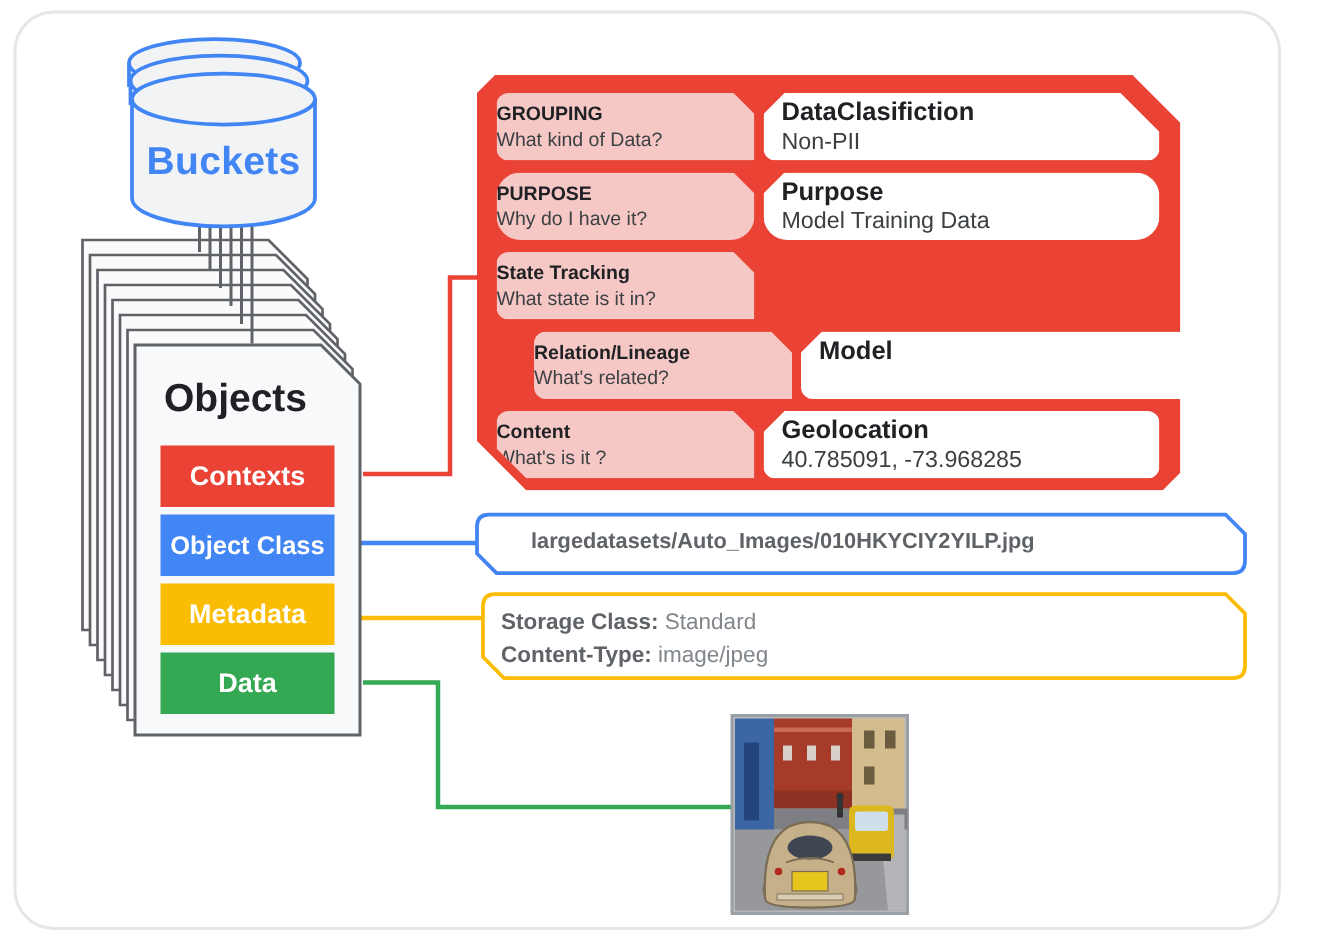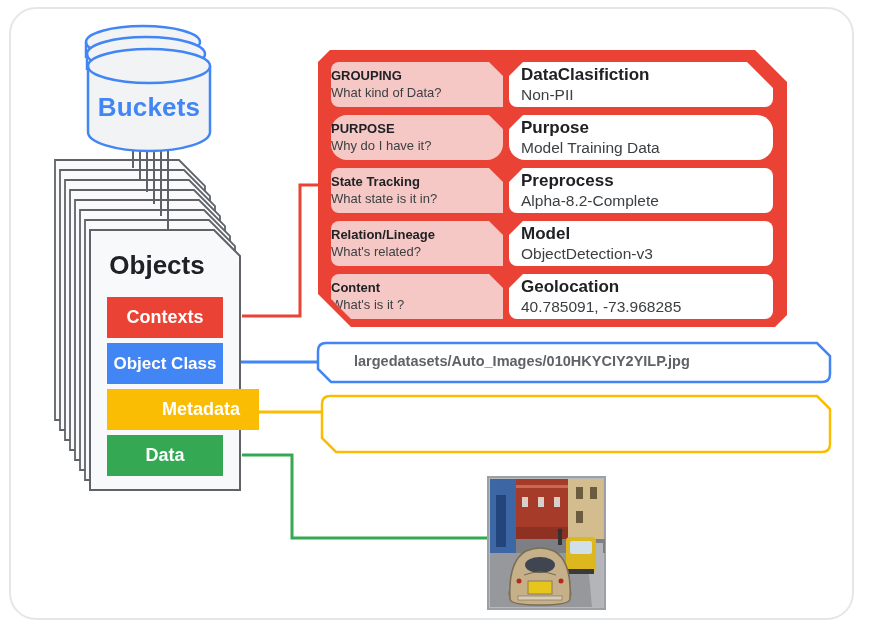--- a/index.html
+++ b/index.html
@@ -18,21 +18,21 @@
     position:absolute;left:90px;top:250px;width:134px;text-align:center;z-index:3;
     font-size:26px;font-weight:bold;color:#202124;
   }
   .obj-bar{
     position:absolute;left:107px;width:116px;height:41px;z-index:3;
     display:flex;align-items:center;justify-content:center;
     color:#ffffff;font-size:18px;font-weight:bold;
   }
   .bar-contexts{top:297px;background:#EA4335;}
   .bar-objectname{top:343px;background:#4285F4;font-size:17px;}
-  .bar-metadata{top:389px;background:#FBBC04;padding-left:36px;}
+  .bar-metadata{top:389px;background:#FBBC04;}
   .bar-data{top:435px;background:#34A853;}
 
   
   .panel-bg{
     position:absolute;left:318px;top:50px;width:469px;height:277px;background:#EA4335;z-index:1;
     clip-path:polygon(12px 0, calc(100% - 32px) 0, 100% 32px, 100% calc(100% - 12px),
                       calc(100% - 12px) 100%, 33px 100%, 0 calc(100% - 33px), 0 12px);
   }
   .row-tag{
     position:absolute;left:331px;width:172px;height:45px;background:#F5C8C6;z-index:2;
@@ -51,21 +51,21 @@
     padding:2px 0 0 12px;box-sizing:border-box;
     border-radius:0 8px 8px 8px;
     clip-path:polygon(14px 0, 100% 0, 100% 100%, 0 100%, 0 14px);
   }
   .row-val.first{
     border-radius:0 0 8px 8px;
     clip-path:polygon(14px 0, calc(100% - 26px) 0, 100% 26px, 100% 100%, 0 100%, 0 14px);
   }
   .row-val .v1{font-size:17px;font-weight:bold;color:#202124;line-height:1.25;}
   .row-val .v2{font-size:15.5px;color:#3c4043;line-height:1.25;}
-  .ry0{top:62px;} .ry1{top:115px;border-radius:16px;} .ry2{top:168px;} .ry3{top:221px;} .ry4{top:274px;}
+  .ry0{top:62px;} .ry1{top:115px;border-radius:16px;} .ry2{top:168px;} .ry3{top:221px;margin-left:25px;} .ry4{top:274px;}
 
   
   .objname-text{
     position:absolute;left:354px;top:353px;z-index:3;
     font-size:14.5px;font-weight:bold;color:#5f6368;
   }
   .meta-text{
     position:absolute;left:334px;top:404px;z-index:3;
     font-size:15px;color:#80868b;line-height:1.45;
   }
@@ -188,39 +188,38 @@
   </div>
   <div class="row-val ry1">
     <div class="v1">Purpose</div>
     <div class="v2">Model Training Data</div>
   </div>
 
   <div class="row-tag ry2">
     <span class="t1">State Tracking</span>
     <span class="t2">What state is it in?</span>
   </div>
-  <div class="row-val ry2">
-    <div class="v1">Preprocess</div>
-    <div class="v2">Alpha-8.2-Complete</div>
-  </div>
 
   <div class="row-tag ry3">
     <span class="t1">Relation/Lineage</span>
     <span class="t2">What's related?</span>
   </div>
   <div class="row-val ry3">
     <div class="v1">Model</div>
-    <div class="v2">ObjectDetection-v3</div>
   </div>
 
   <div class="row-tag last ry4">
     <span class="t1">Content</span>
     <span class="t2">What's is it ?</span>
   </div>
   <div class="row-val ry4">
     <div class="v1">Geolocation</div>
     <div class="v2">40.785091, -73.968285</div>
   </div>
 
   <div class="objname-text">largedatasets/Auto_Images/010HKYCIY2YILP.jpg</div>
 
+  <div class="meta-text">
+    <div><b>Storage Class:</b><span> Standard</span></div>
+    <div><b>Content-Type:</b><span> image/jpeg</span></div>
+  </div>
 
 </div>
 
 </body></html>

